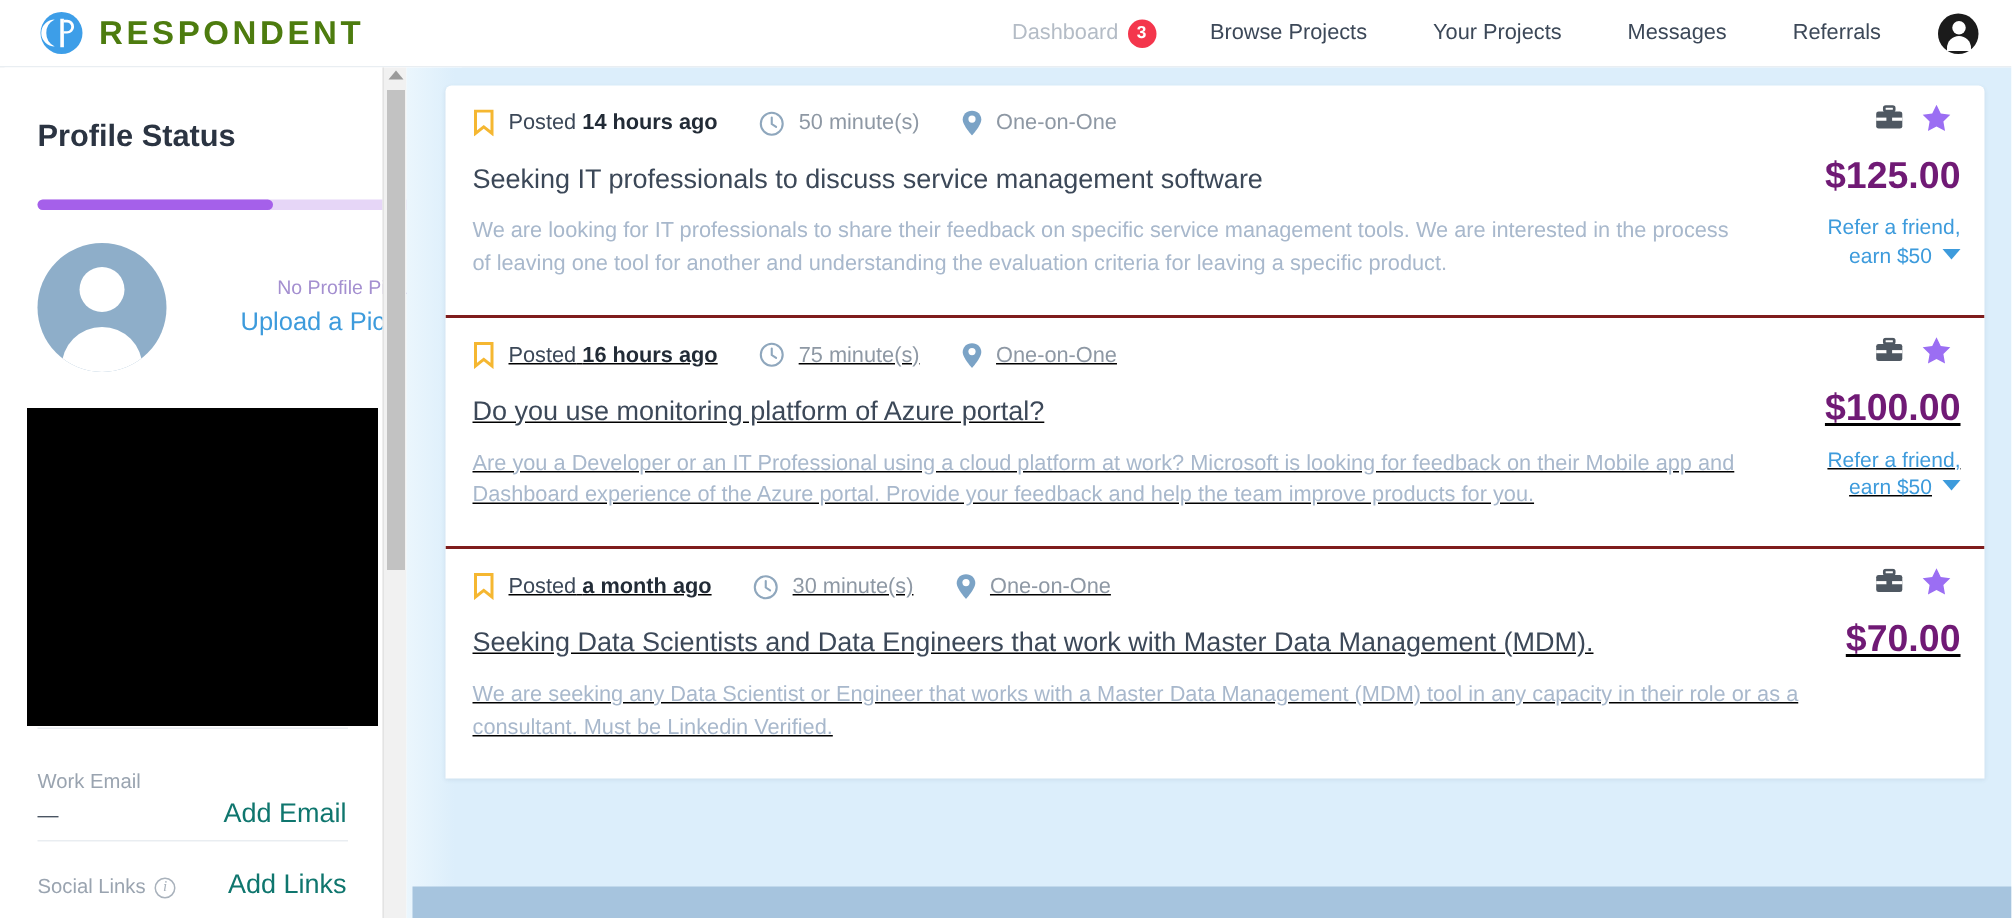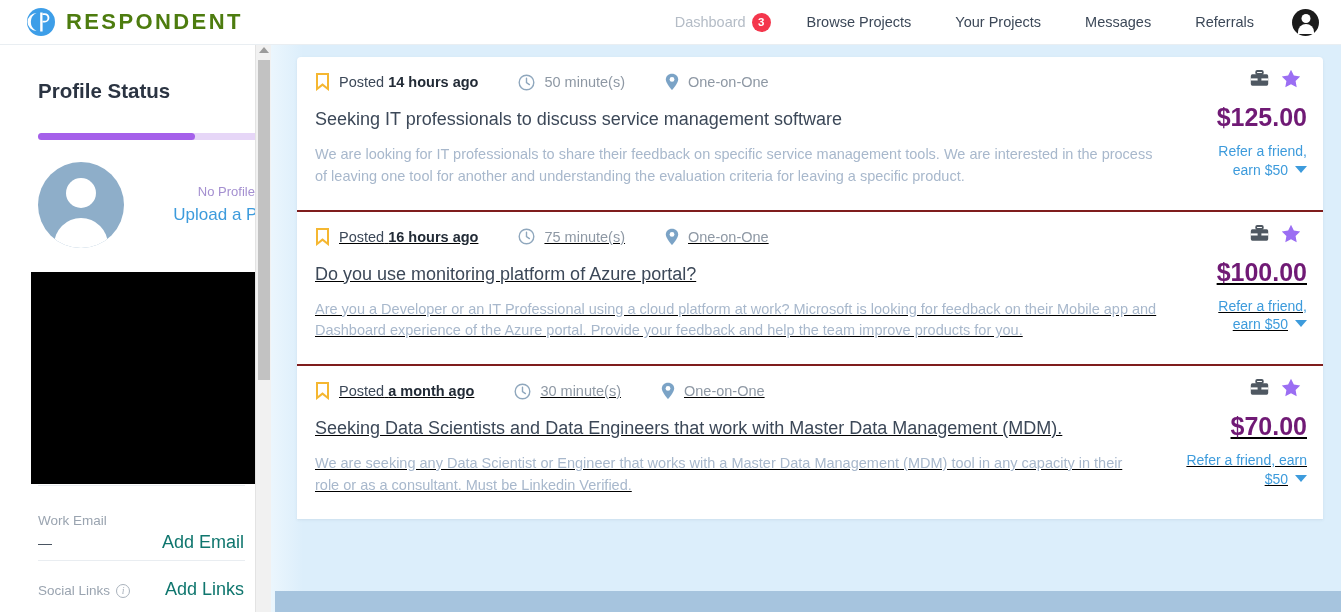--- a/index.html
+++ b/index.html
@@ -50,21 +50,21 @@
     width: 9px; height: 9px; border-radius: 50%; background: #fff;
   }
   .nav-avatar::after {
     content: ""; position: absolute; left: 50%; bottom: 2px;
     transform: translateX(-50%);
     width: 16px; height: 10px; border-radius: 8px 8px 0 0; background: #fff;
   }
 
   
   .sidebar {
-    position: absolute; top: 45px; left: 16px; width: 305px; height: 567px;
+    position: absolute; top: 45px; left: 3px; width: 305px; height: 567px;
     background: #ffffff; overflow: hidden;
   }
   .sb-head {
     display: flex; align-items: center; justify-content: space-between;
     padding: 34px 30px 0 22px;
   }
   .sb-title { font-size: 20.5px; font-weight: 700; color: #2b3442; }
   .sb-collapse {
     font-size: 21px; color: #9aa4b0; line-height: 1; cursor: pointer;
     font-family: "DejaVu Sans", sans-serif;
@@ -156,21 +156,21 @@
     position: absolute; top: 12px; left: 26px; width: 1026px;
     background: #ffffff;
     border-radius: 4px 4px 0 0;
     box-shadow: 0 1px 3px rgba(60,90,120,0.10);
     overflow: hidden;
   }
   .card { padding: 16px 16px 22px 16px; position: relative; }
   .card + .card { border-top: 2px solid #7f1d1d; text-decoration: underline; }
 
   .meta {
-    display: flex; align-items: center; gap: 16px; padding-left: 2px;
+    display: flex; align-items: center; gap: 4px; padding-left: 2px;
   }
   .meta-item { display: flex; align-items: center; font-size: 14.5px; }
   .meta-item + .meta-item { margin-left: 24px; }
   .meta-text { color: #8e98a4; }
   .meta-posted { color: #3c4858; }
   .meta-posted b { color: #222b36; font-weight: 700; }
   .ico { margin-right: 9px; display: inline-flex; flex: none; }
 
   .card-icons {
     position: absolute; right: 22px; top: 12px;
@@ -449,21 +449,18 @@
       </span>
     </div>
 
     <div class="card-body">
       <div class="card-left">
         <div class="card-title p-title">Seeking Data Scientists and Data Engineers that work with Master Data Management (MDM).</div>
         <div class="card-desc p-desc">We are seeking any Data Scientist or Engineer that works with a Master Data Management (MDM) tool in any capacity in their role or as a consultant. Must be Linkedin Verified.</div>
       </div>
       <div class="card-right">
         <div class="price p-price">$70.00</div>
-        <div class="refer p-refer w2">
-          <span class="p-r1">Refer a friend, earn</span><br><span class="p-r2">$50</span><span class="caret"></span>
-        </div>
       </div>
     </div>
   </div>
 </div>
 </div>
 <div class="bottom-strip"></div>
 
 </body></html>

